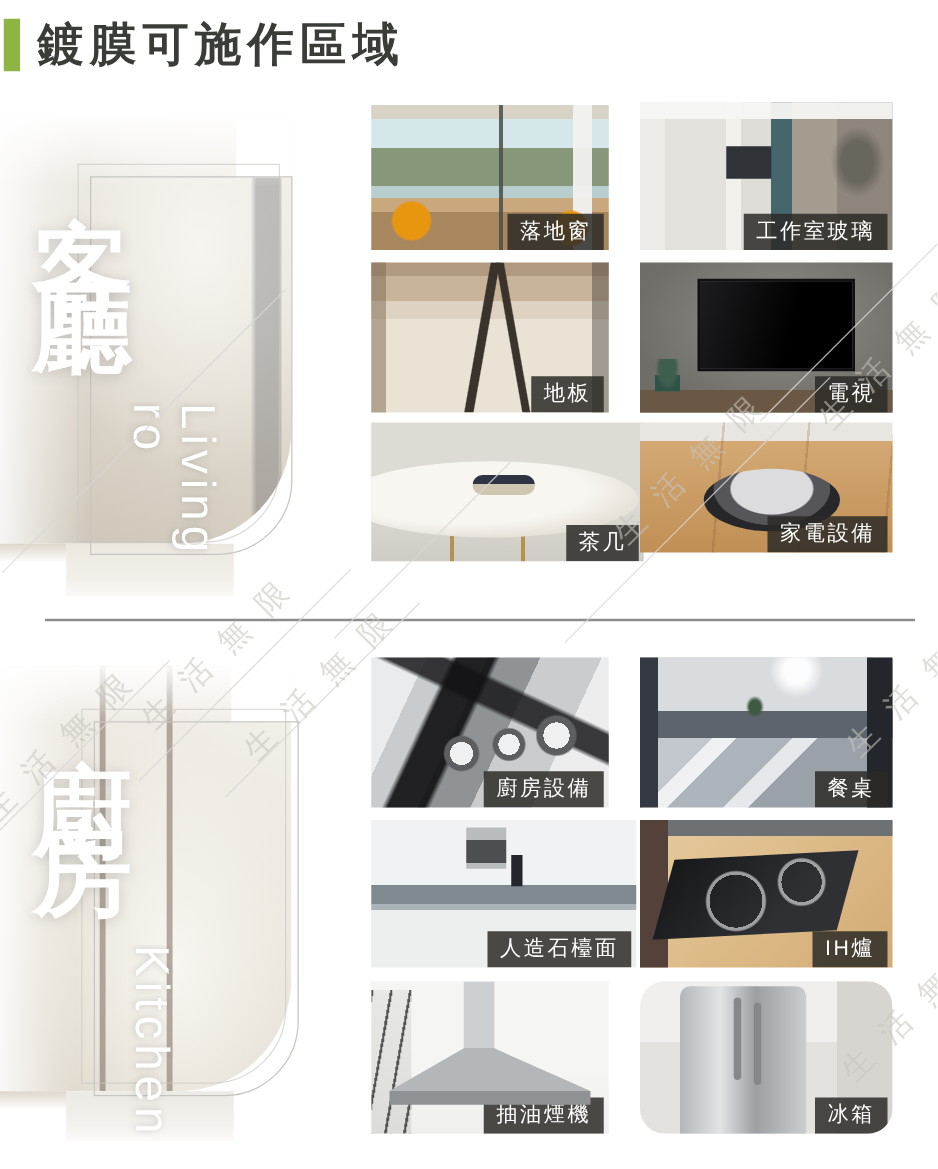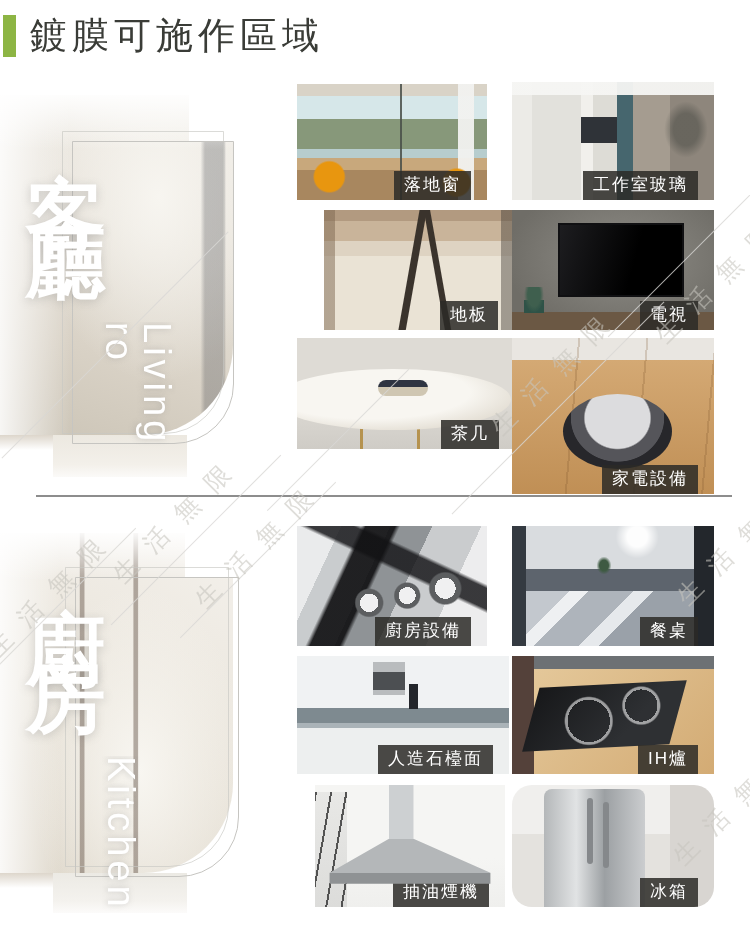--- a/index.html
+++ b/index.html
@@ -1,20 +1,20 @@
 <!DOCTYPE html>
 <html><head>
 <meta charset="utf-8">
 <style>
   html,body{margin:0;padding:0;background:#fff;}
   #page{position:relative;width:750px;height:935px;background:#fff;overflow:hidden;
         font-family:"Liberation Sans","DejaVu Sans",sans-serif;}
   
   .accent-bar{position:absolute;left:3px;top:15px;width:13px;height:42px;}
-  .page-title{position:absolute;left:30px;top:12px;font-size:37px;font-weight:normal;
+  .page-title{position:absolute;left:30px;top:12px;font-size:37px;font-weight:bold;
               letter-spacing:5px;line-height:1.3;}
   
   .divider{position:absolute;left:36px;top:495px;width:696px;height:2px;background:#8d8d8d;}
   
   .feat-photo{position:absolute;border-bottom-right-radius:90px;overflow:hidden;}
   .feat-photo.living{left:0;top:95px;width:233px;height:340px;
     background:
       linear-gradient(180deg,rgba(255,255,255,.92) 0,rgba(255,255,255,0) 16%),
       linear-gradient(90deg,rgba(255,255,255,.85) 0,rgba(255,255,255,0) 30%),
       linear-gradient(90deg,rgba(0,0,0,0) 86%,rgba(70,72,78,.30) 88%,rgba(70,72,78,.30) 96%,rgba(0,0,0,0) 97%),
@@ -48,41 +48,41 @@
     text-shadow:0 2px 10px rgba(110,110,110,.28);}
   .feat-zh.living{left:26px;top:106px;}
   .feat-zh.kitchen{left:26px;top:540px;}
   .feat-en{position:absolute;writing-mode:vertical-rl;font-size:38px;color:#fff;
     letter-spacing:4px;line-height:1;overflow:hidden;
     text-shadow:0 1px 6px rgba(120,120,120,.35);}
   .feat-en.living{left:100px;top:322px;height:166px;}
   .feat-en.kitchen{left:102px;top:756px;height:158px;}
   
   .cell{position:absolute;overflow:hidden;background:#ddd;}
-  .lab{position:absolute;right:16px;bottom:0;background:rgba(44,42,39,.85);color:#fff;
+  .lab{position:absolute;right:4px;bottom:0;background:rgba(44,42,39,.85);color:#fff;
        font-size:17px;letter-spacing:2px;padding:3px 10px 5px;white-space:nowrap;line-height:1.25;}
   .cell::before,.cell::after{content:"";position:absolute;}
   
   .ph-window{background:
     linear-gradient(90deg,rgba(0,0,0,0) 0 54%,rgba(72,78,72,.85) 54% 55.5%,rgba(0,0,0,0) 55.5% 85%,rgba(242,242,240,.95) 85% 93%,rgba(0,0,0,0) 93%),
     linear-gradient(180deg,#d9d3c7 0 10%,#d6e7e9 10% 30%,#87987a 30% 56%,#b7cdce 56% 64%,#c8a87c 64% 74%,#a8875f 74% 100%);}
   .ph-window::before{inset:0;background:
     radial-gradient(circle at 17% 80%,#e8960f 0 8%,rgba(232,150,15,0) 9%),
     radial-gradient(circle at 84% 85%,#e8960f 0 7%,rgba(232,150,15,0) 8%);}
   
   .ph-studio{background:
     linear-gradient(180deg,rgba(246,246,244,.95) 0 11%,rgba(0,0,0,0) 11%),
     linear-gradient(90deg,#ecebe7 0 10%,#e2e1dc 10% 34%,#f1f0ec 34% 40%,#dddcd6 40% 52%,#46666e 52% 60%,#a59c90 60% 78%,#8e867c 78% 100%);}
   .ph-studio::before{left:34%;top:30%;width:18%;height:22%;background:#2f3338;}
   .ph-studio::after{right:3%;top:16%;width:22%;height:48%;
     background:radial-gradient(ellipse,rgba(68,70,64,.5) 0 40%,rgba(68,70,64,0) 70%);}
   
   .ph-floor{background:
     linear-gradient(90deg,rgba(125,103,80,.5) 0 6%,rgba(0,0,0,0) 6% 93%,rgba(70,64,58,.45) 93%),
-    linear-gradient(180deg,#b29a80 0 9%,#c9b49a 9% 26%,#ded3c2 26% 38%,#eae3d5 38% 100%); margin-left: 27px;}
+    linear-gradient(180deg,#b29a80 0 9%,#c9b49a 9% 26%,#ded3c2 26% 38%,#eae3d5 38% 100%);}
   .ph-floor::before{inset:0;background:
     linear-gradient(100deg,rgba(0,0,0,0) 45%,#3a332c 45.5% 48.5%,rgba(0,0,0,0) 49%),
     linear-gradient(80deg,rgba(0,0,0,0) 57%,#3a332c 57.5% 60%,rgba(0,0,0,0) 60.5%);}
   
   .ph-tv{background:
     linear-gradient(180deg,rgba(0,0,0,0) 85%,#6b5844 85%),
     radial-gradient(ellipse at 55% 40%,#908e88 0,#6f6d67 75%);}
   .ph-tv::before{left:23%;top:11%;width:60%;height:58%;
     background:linear-gradient(105deg,#1d1d20,#000 60%);border:2px solid #101012;}
   .ph-tv::after{left:6%;bottom:14%;width:10%;height:22%;
@@ -185,21 +185,21 @@
   </div>
   <div class="cell ph-floor" style="left:297px;top:210px;width:190px;height:120px;">
     <span class="lab">地板</span>
   </div>
   <div class="cell ph-tv" style="left:512px;top:210px;width:202px;height:120px;">
     <span class="lab">電視</span>
   </div>
   <div class="cell ph-coffee" style="left:297px;top:338px;width:190px;height:111px;padding-left:28px;">
     <span class="lab">茶几</span>
   </div>
-  <div class="cell ph-robot" style="left:512px;top:338px;width:202px;height:156px;">
+  <div class="cell ph-robot" style="left:512px;top:338px;width:202px;height:104px;">
     <span class="lab">家電設備</span>
   </div>
 
   <div class="divider"></div>
 
   <div class="feat-photo kitchen"></div>
   <div class="feat-notch kitchen"></div>
   <div class="feat-strip kitchen"></div>
   <div class="feat-stub kitchen"></div>
   <div class="feat-outline kitchen-b"></div>
@@ -212,21 +212,21 @@
   </div>
   <div class="cell ph-dining" style="left:512px;top:526px;width:202px;height:120px;">
     <span class="lab">餐桌</span>
   </div>
   <div class="cell ph-counter" style="left:297px;top:656px;width:190px;height:118px;">
     <span class="lab">人造石檯面</span>
   </div>
   <div class="cell ph-ih" style="left:512px;top:656px;width:202px;height:118px;">
     <span class="lab">IH爐</span>
   </div>
-  <div class="cell ph-hood" style="left:297px;top:785px;width:190px;height:122px;margin-left:18px;">
+  <div class="cell ph-hood" style="left:297px;top:785px;width:190px;height:122px;">
     <span class="lab">抽油煙機</span>
   </div>
   <div class="cell ph-fridge" style="left:512px;top:785px;width:202px;height:122px;border-radius:20px;">
     <span class="lab">冰箱</span>
   </div>
 
   <div id="wm">
     <div class="wm-l" style="left:115px;top:345px;height:320px;"></div>
     <div class="wm-l" style="left:700px;top:245px;height:260px;"></div>
     <div class="wm-l" style="left:558px;top:408px;height:300px;"></div>

